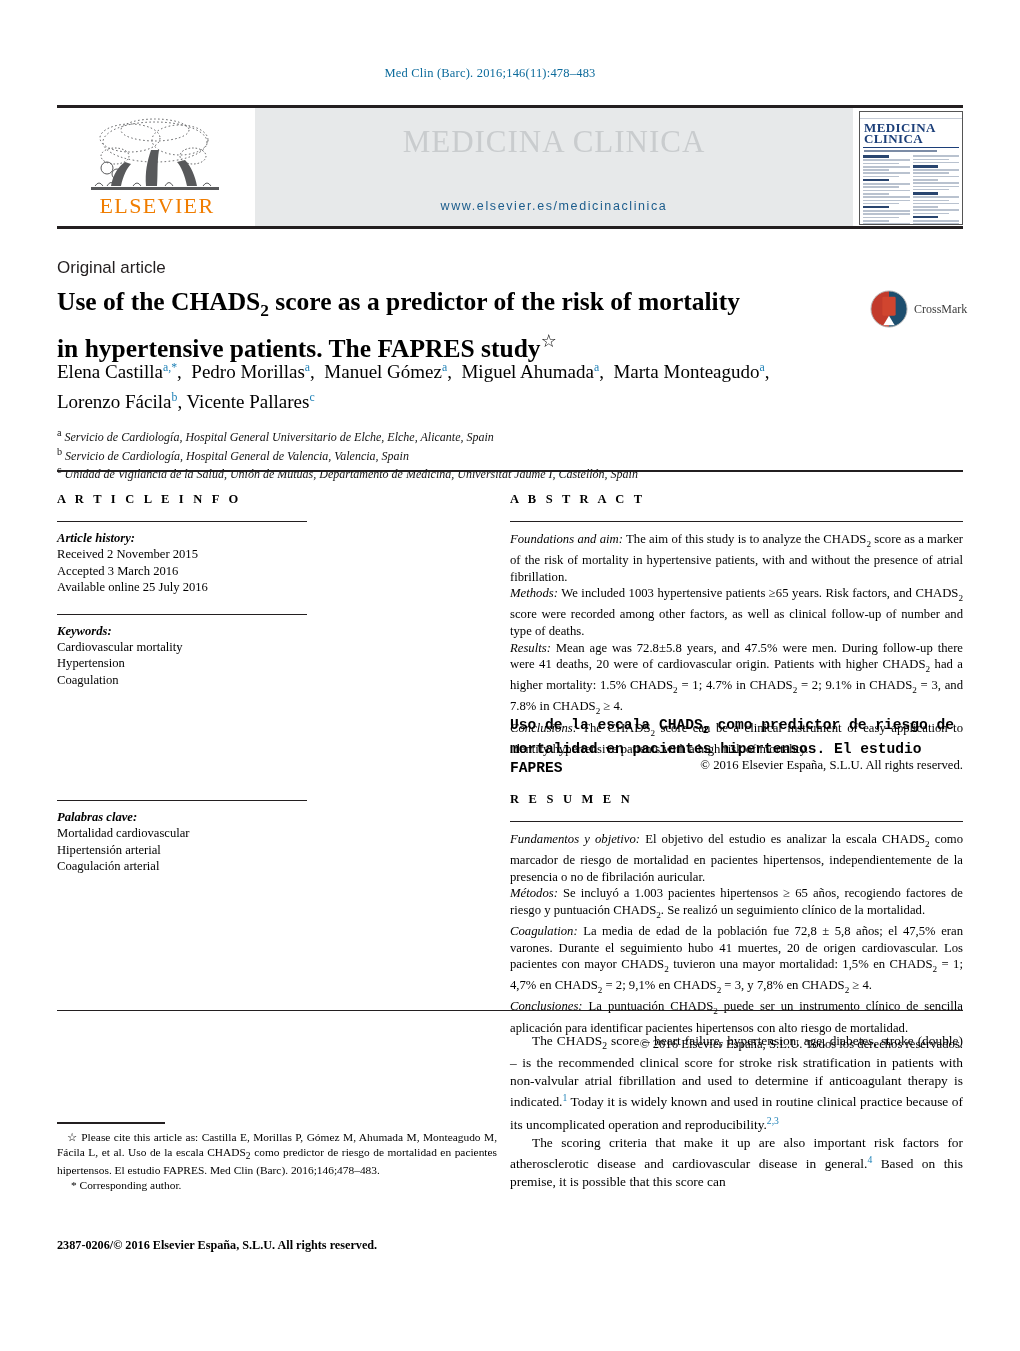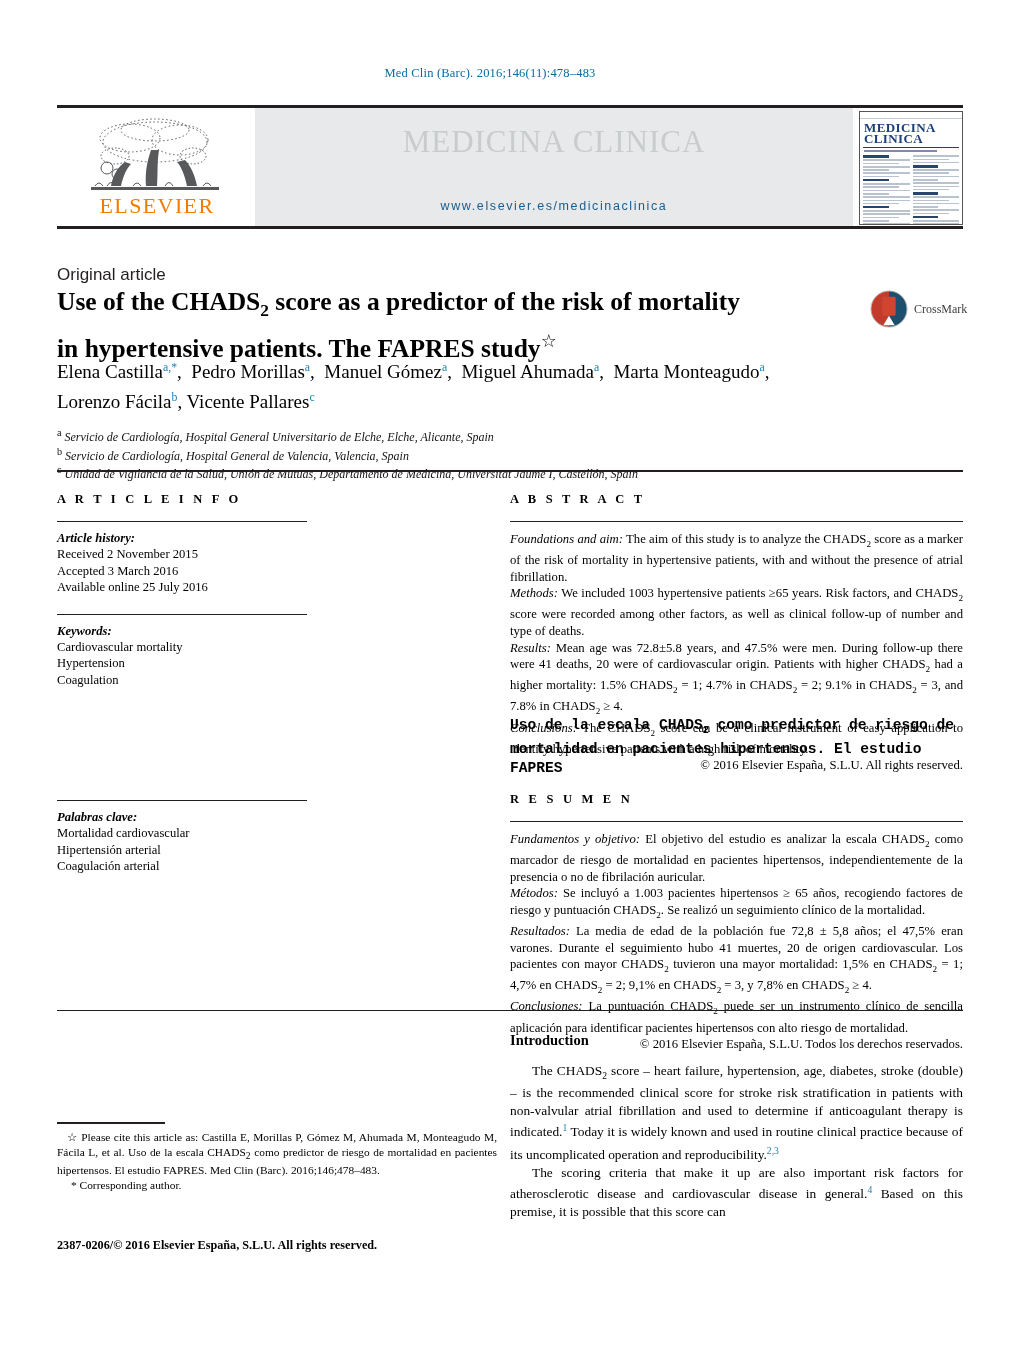--- a/index.html
+++ b/index.html
@@ -80,21 +80,21 @@
   .cover .ln { height:1.6px; background:#b9c2cf; margin-bottom:1.7px; }
   .cover .ln.d { background:#7c8ca6; }
   .cover .ln.b { background:#29456f; height:2.4px; }
   .cover .ln.s { width:55%; }
   .cover .ln.m { width:78%; }
 
   
   .sect { position:absolute; left:57px; width:906px; }
   .artType {
     font-family:"Liberation Sans", sans-serif;
-    font-size:17px; color:#231f20; top:265px;
+    font-size:17px; color:#231f20; top:258px;
   }
   .title {
     top:287px; width:760px;
     font-family:"Liberation Serif", serif;
     font-size:25.5px; line-height:30px; font-weight:bold; color:#000;
   }
   .title sub { font-size:.68em; }
   .crossmark {
     position:absolute; right:0; top:286px; width:110px; height:46px;
     display:flex; align-items:center; gap:6px;
@@ -379,35 +379,34 @@
     <div class="abs">
       <p>
         <span class="lead">Fundamentos y objetivo:</span>
         El objetivo del estudio es analizar la escala CHADS<sub>2</sub> como marcador de riesgo de mortalidad en pacientes hipertensos, independientemente de la presencia o no de fibrilación auricular.
       </p>
       <p>
         <span class="lead">Métodos:</span>
         Se incluyó a 1.003 pacientes hipertensos ≥ 65 años, recogiendo factores de riesgo y puntuación CHADS<sub>2</sub>. Se realizó un seguimiento clínico de la mortalidad.
       </p>
       <p>
-        <span class="lead">Resultados:</span>
+        <span class="lead">Coagulation:</span>
         La media de edad de la población fue 72,8 ± 5,8 años; el 47,5% eran varones. Durante el seguimiento hubo 41 muertes, 20 de origen cardiovascular. Los pacientes con mayor CHADS<sub>2</sub> tuvieron una mayor mortalidad: 1,5% en CHADS<sub>2</sub> = 1; 4,7% en CHADS<sub>2</sub> = 2; 9,1% en CHADS<sub>2</sub> = 3, y 7,8% en CHADS<sub>2</sub> ≥ 4.
       </p>
       <p>
         <span class="lead">Conclusiones:</span>
         La puntuación CHADS<sub>2</sub> puede ser un instrumento clínico de sencilla aplicación para identificar pacientes hipertensos con alto riesgo de mortalidad.
       </p>
       <p class="copy">© 2016 Elsevier España, S.L.U. Todos los derechos reservados.</p>
     </div>
   </div>
 
   <div class="bigrule" style="top:1010px;height:1px"></div>
 
   <div class="bodyR" style="top:1032px">
-    <div class="h2">Introduction</div>
     <div class="bodytext">
       <p>
         The CHADS<sub>2</sub> score – heart failure, hypertension, age, diabetes, stroke (double) – is the recommended clinical score for stroke risk stratification in patients with non-valvular atrial fibrillation and used to determine if anticoagulant therapy is indicated.<sup class="ref">1</sup> Today it is widely known and used in routine clinical practice because of its uncomplicated operation and reproducibility.<sup class="ref">2,3</sup>
       </p>
       <p>
         The scoring criteria that make it up are also important risk factors for atherosclerotic disease and cardiovascular disease in general.<sup class="ref">4</sup> Based on this premise, it is possible that this score can
       </p>
     </div>
   </div>
 

